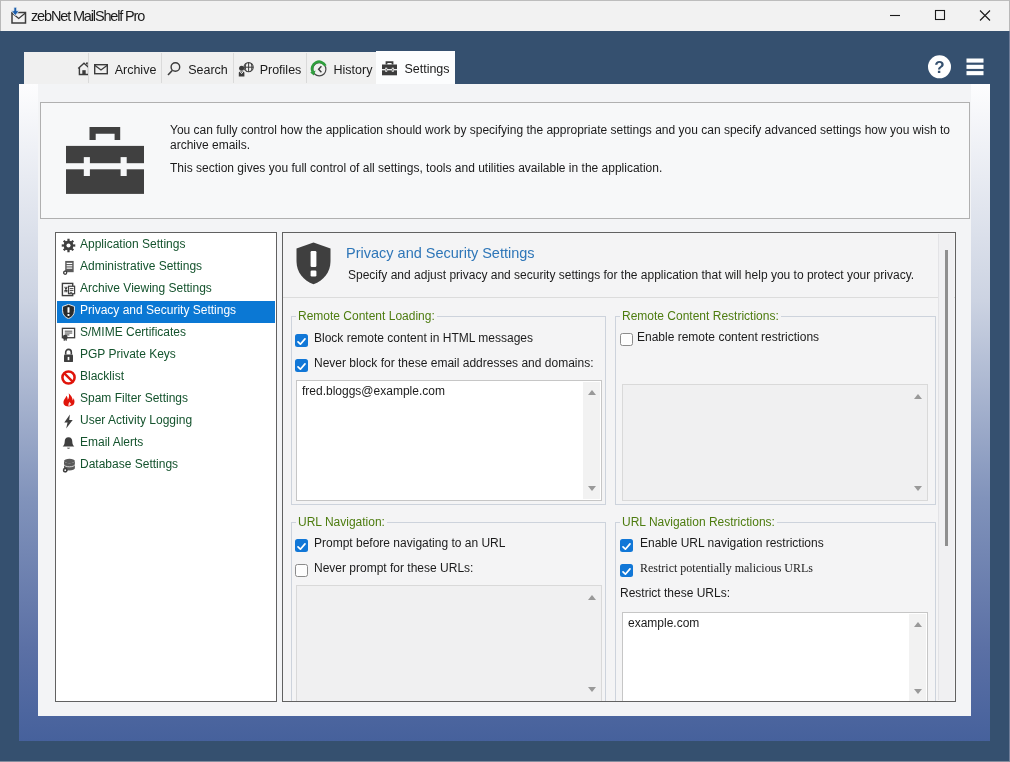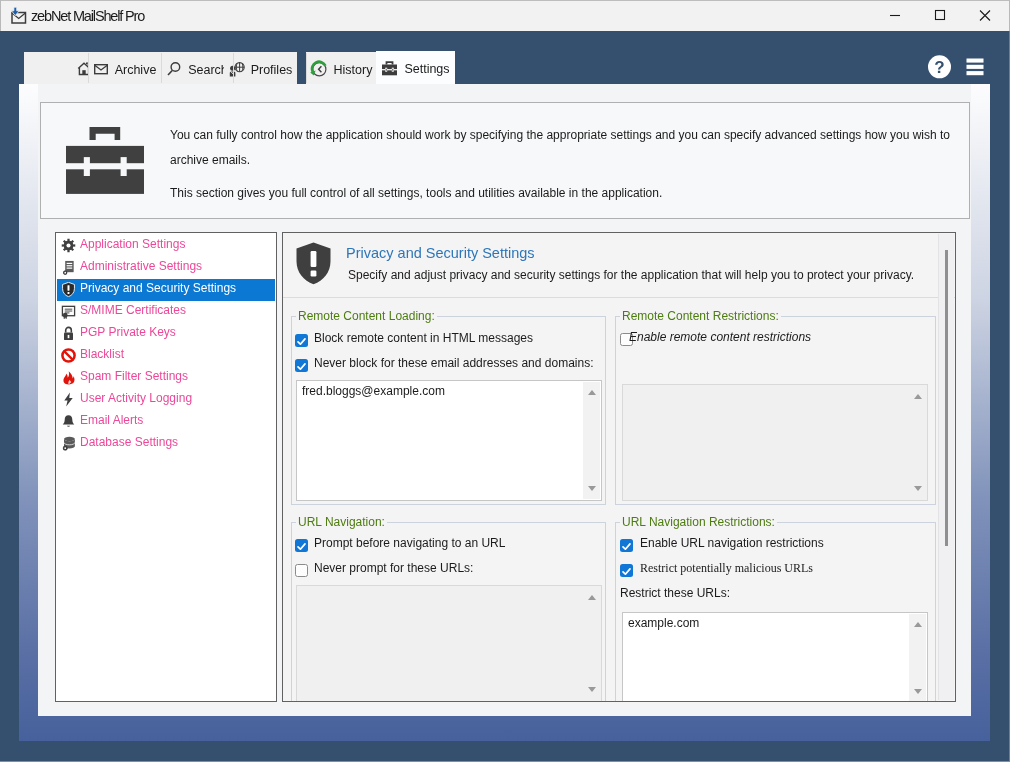--- a/index.html
+++ b/index.html
@@ -11,26 +11,26 @@
   
   .tab{top:52px;height:32px;background:#f0f0f0;display:flex;align-items:center;justify-content:center;gap:6px;font-size:12.5px;color:#1b1b1b;}
   .tab span{margin-top:3px;}
   .tab svg{margin-top:1px;}
   .tab.active{top:51px;height:33px;background:#fcfdfe;z-index:3;}
   .tabsep{top:53px;height:30px;width:1px;background:#dadada;z-index:4;}
   
   .frame{left:19px;top:84px;width:971px;height:657px;background:linear-gradient(180deg,#fdfdfe 0%,#ccd3e2 33%,#8193bb 63%,#5b70a5 86%,#46619c 100%);}
   .content{left:38px;top:84px;width:933px;height:632px;background:#f3f4f6;}
   .descbox{left:40px;top:102px;width:930px;height:117px;background:#f7f8f9;border:1px solid #b0b0b0;box-sizing:border-box;}
-  .desctext{left:170px;top:123px;width:784px;font-size:12px;line-height:25px;color:#1b1b1b;}
+  .desctext{left:170px;top:123px;width:784px;font-size:12px;line-height:15px;color:#1b1b1b;}
   .desctext p{margin:0;}
   .desctext p+p{margin-top:8px;}
   
   .list{left:55px;top:232px;width:222px;height:470px;background:#ffffff;border:1px solid #616161;box-sizing:border-box;}
-  .li{position:relative;height:22px;display:flex;align-items:center;font-size:12px;color:#ec4899;}
+  .li{position:relative;height:22px;display:flex;align-items:center;font-size:12px;color:#14532d;}
   .li .ic{position:absolute;left:3px;top:50%;transform:translateY(-50%);width:16px;height:16px;display:flex;align-items:center;justify-content:center;}
   .li .lbl{position:absolute;left:23px;top:50%;transform:translateY(-50%);line-height:12px;margin-top:-2px;white-space:nowrap;}
   .li.sel{background:#0b78d4;color:#ffffff;}
   .listpad{position:absolute;left:1px;top:1.5px;right:1px;}
   
   .panel{left:282px;top:232px;width:674px;height:470px;background:#f4f4f5;border:1px solid #616161;box-sizing:border-box;overflow:hidden;}
   .ptitle{left:63px;top:12px;font-size:14.5px;color:#2e76b8;}
   .psub{left:65px;top:35px;font-size:12px;color:#1b1b1b;}
   .psep{left:0px;top:64px;width:672px;height:1px;background:#dcdcdc;}
   
@@ -107,21 +107,21 @@
       </svg>
     <span>Archive</span>
   </div>
   <div class="abs tab" style="left:161px;width:72px;">
     <svg width="16" height="16" viewBox="0 0 16 16">
         <circle cx="9.4" cy="6" r="4.3" fill="none" stroke="#3c3c3c" stroke-width="1.4"></circle>
         <line x1="6.2" y1="9.5" x2="2" y2="14" stroke="#3c3c3c" stroke-width="1.6"></line>
       </svg>
     <span>Search</span>
   </div>
-  <div class="abs tab" style="left:224px;width:73px;">
+  <div class="abs tab" style="left:233px;width:73px;">
     <svg width="16" height="16" viewBox="0 0 16 16">
         <circle cx="10.6" cy="6.2" r="4.6" fill="none" stroke="#3c3c3c" stroke-width="1.1"></circle>
         <path d="M6 6.2 H15.2 M10.6 1.6 V10.8 M8.2 2.3 C7 4.4 7 8 8.2 10 M13 2.3 C14.2 4.4 14.2 8 13 10" fill="none" stroke="#3c3c3c" stroke-width="1"></path>
         <circle cx="3.6" cy="7.2" r="2.5" fill="#3c3c3c"></circle>
         <path d="M0.8 15.5 V11.8 C0.8 11 2 10.6 3.6 10.6 C5.2 10.6 6.4 11 6.4 11.8 V15.5 Z" fill="#3c3c3c"></path>
         <path d="M2.2 10.8 L3.6 12.6 L5 10.8" fill="none" stroke="#f0f0f0" stroke-width="1"></path>
       </svg>
     <span>Profiles</span>
   </div>
   <div class="abs tab" style="left:306px;width:70px;">
@@ -189,20 +189,33 @@
                 <line x1="2.5" y1="13.5" x2="6.5" y2="13.5"></line>
                 <line x1="3.1" y1="12.1" x2="5.9" y2="14.9"></line>
                 <line x1="5.9" y1="12.1" x2="3.1" y2="14.9"></line>
               </g>
               <circle cx="4.5" cy="13.5" r="2.2" fill="#3f3f3f"></circle>
               <circle cx="4.5" cy="13.5" r="0.9" fill="#fff"></circle>
             </svg>
           </span>
           <span class="lbl">Administrative Settings</span>
         </div>
+      <div class="li">
+          <span class="ic">
+            <svg width="15" height="15" viewBox="0 0 16 16">
+              <rect x="1.5" y="1.5" width="11" height="13" fill="none" stroke="#3f3f3f" stroke-width="1.5"></rect>
+              <path d="M4 5 L6.5 11 M6.5 5 L4 11 M3.6 9 H6.9" stroke="#3f3f3f" stroke-width="1.1" fill="none"></path>
+              <rect x="8" y="4.5" width="6.5" height="8" fill="#fff" stroke="#3f3f3f" stroke-width="1.3"></rect>
+              <line x1="9.3" y1="7" x2="13.2" y2="7" stroke="#3f3f3f" stroke-width="1"></line>
+              <line x1="9.3" y1="9" x2="13.2" y2="9" stroke="#3f3f3f" stroke-width="1"></line>
+              <line x1="9.3" y1="11" x2="12" y2="11" stroke="#3f3f3f" stroke-width="1"></line>
+            </svg>
+          </span>
+          <span class="lbl">Archive Viewing Settings</span>
+        </div>
       <div class="li sel">
           <span class="ic">
             <svg width="15" height="15" viewBox="0 0 39 43">
               <path d="M19.5 1 L36.5 7 V19 C36.5 30.5 29.5 38.5 19.5 42 C9.5 38.5 2.5 30.5 2.5 19 V7 Z" fill="#2b2b2b" stroke="#ffffff" stroke-width="2.5"></path>
               <rect x="16.6" y="9" width="5.8" height="16" rx="1.2" fill="#ffffff"></rect>
               <rect x="16.6" y="28.5" width="5.8" height="6" rx="1.2" fill="#ffffff"></rect>
             </svg>
           </span>
           <span class="lbl">Privacy and Security Settings</span>
         </div>
@@ -316,21 +329,21 @@
       <div class="sb">
           <div class="arr up"></div>
           <div class="arr dn"></div>
         </div>
     </div>
 
     <div class="grp" style="left:332px;top:83px;width:321px;height:189px;">
       <span class="glabel">Remote Content Restrictions:</span>
     </div>
     <div class="cb off" style="left:337px;top:100px;"></div>
-    <div class="cblbl" style="left:346px;top:97px;font-style:italic;">Enable remote content restrictions</div>
+    <div class="cblbl" style="left:354px;top:97px;">Enable remote content restrictions</div>
     <div class="ta dis" style="left:339px;top:151px;width:306px;height:117px;">
       <div class="sb">
           <div class="arr up"></div>
           <div class="arr dn"></div>
         </div>
     </div>
 
     <div class="grp" style="left:8px;top:289px;width:315px;height:190px;">
       <span class="glabel">URL Navigation:</span>
     </div>

